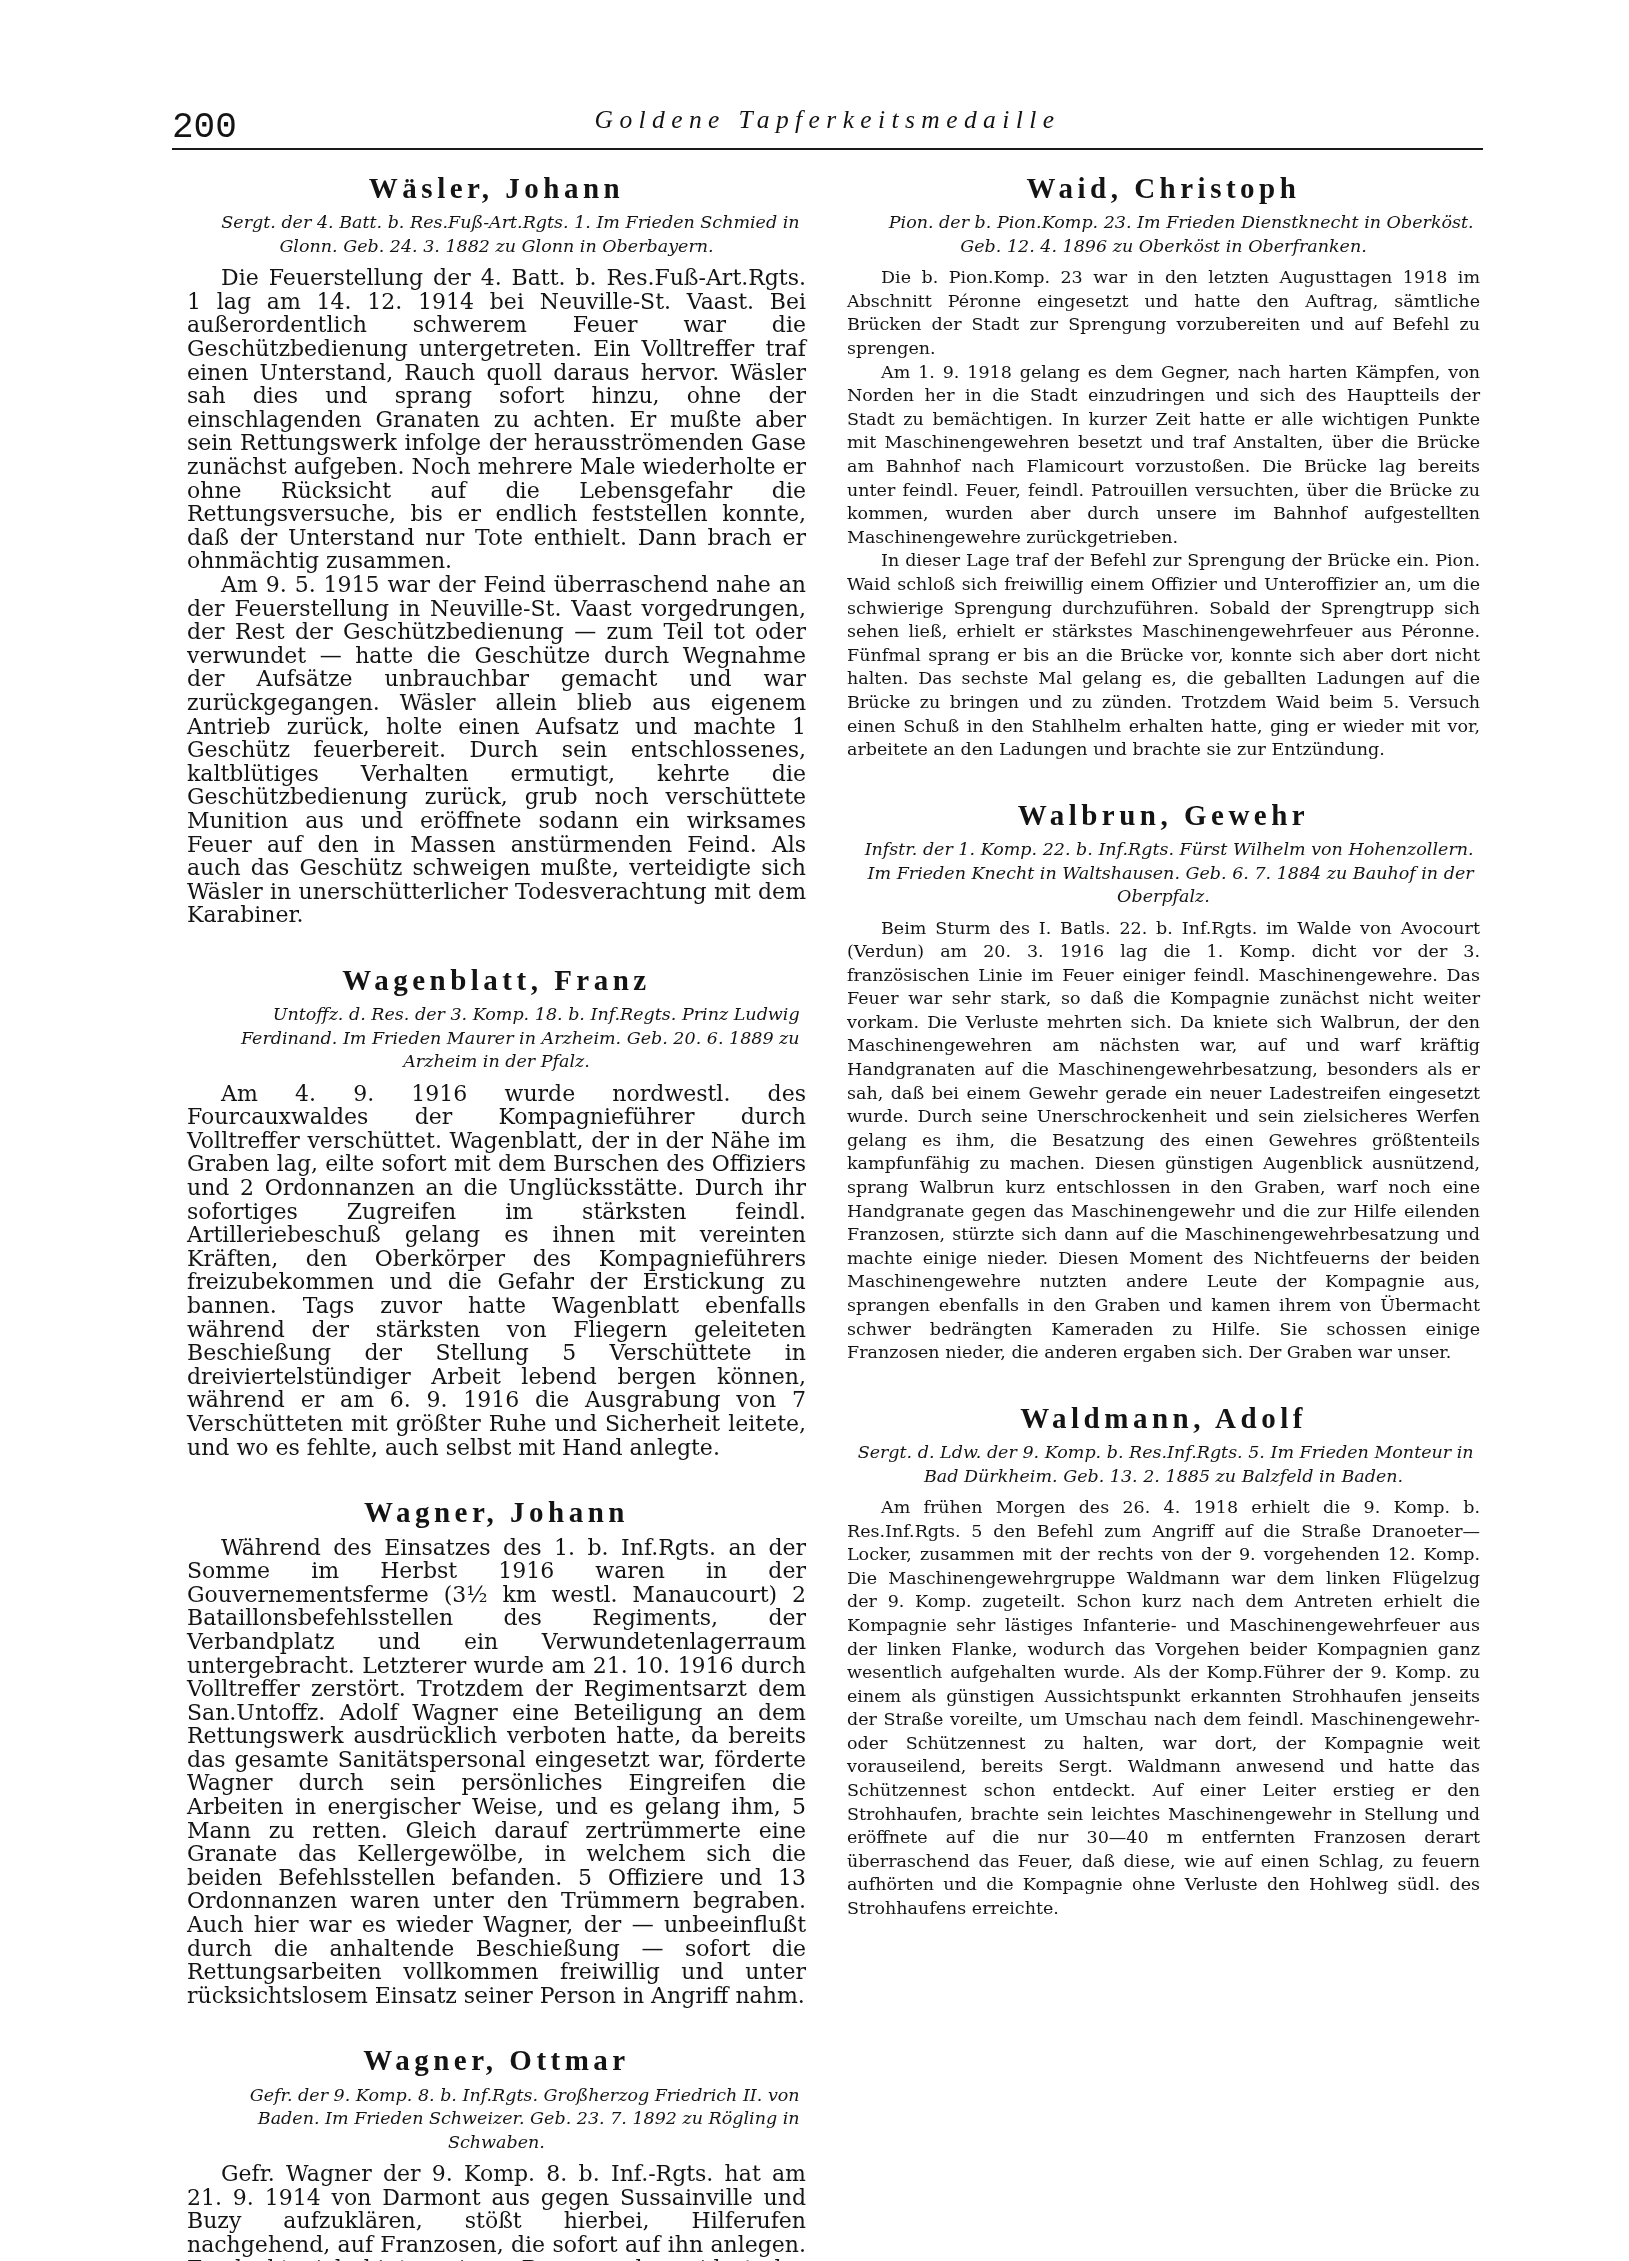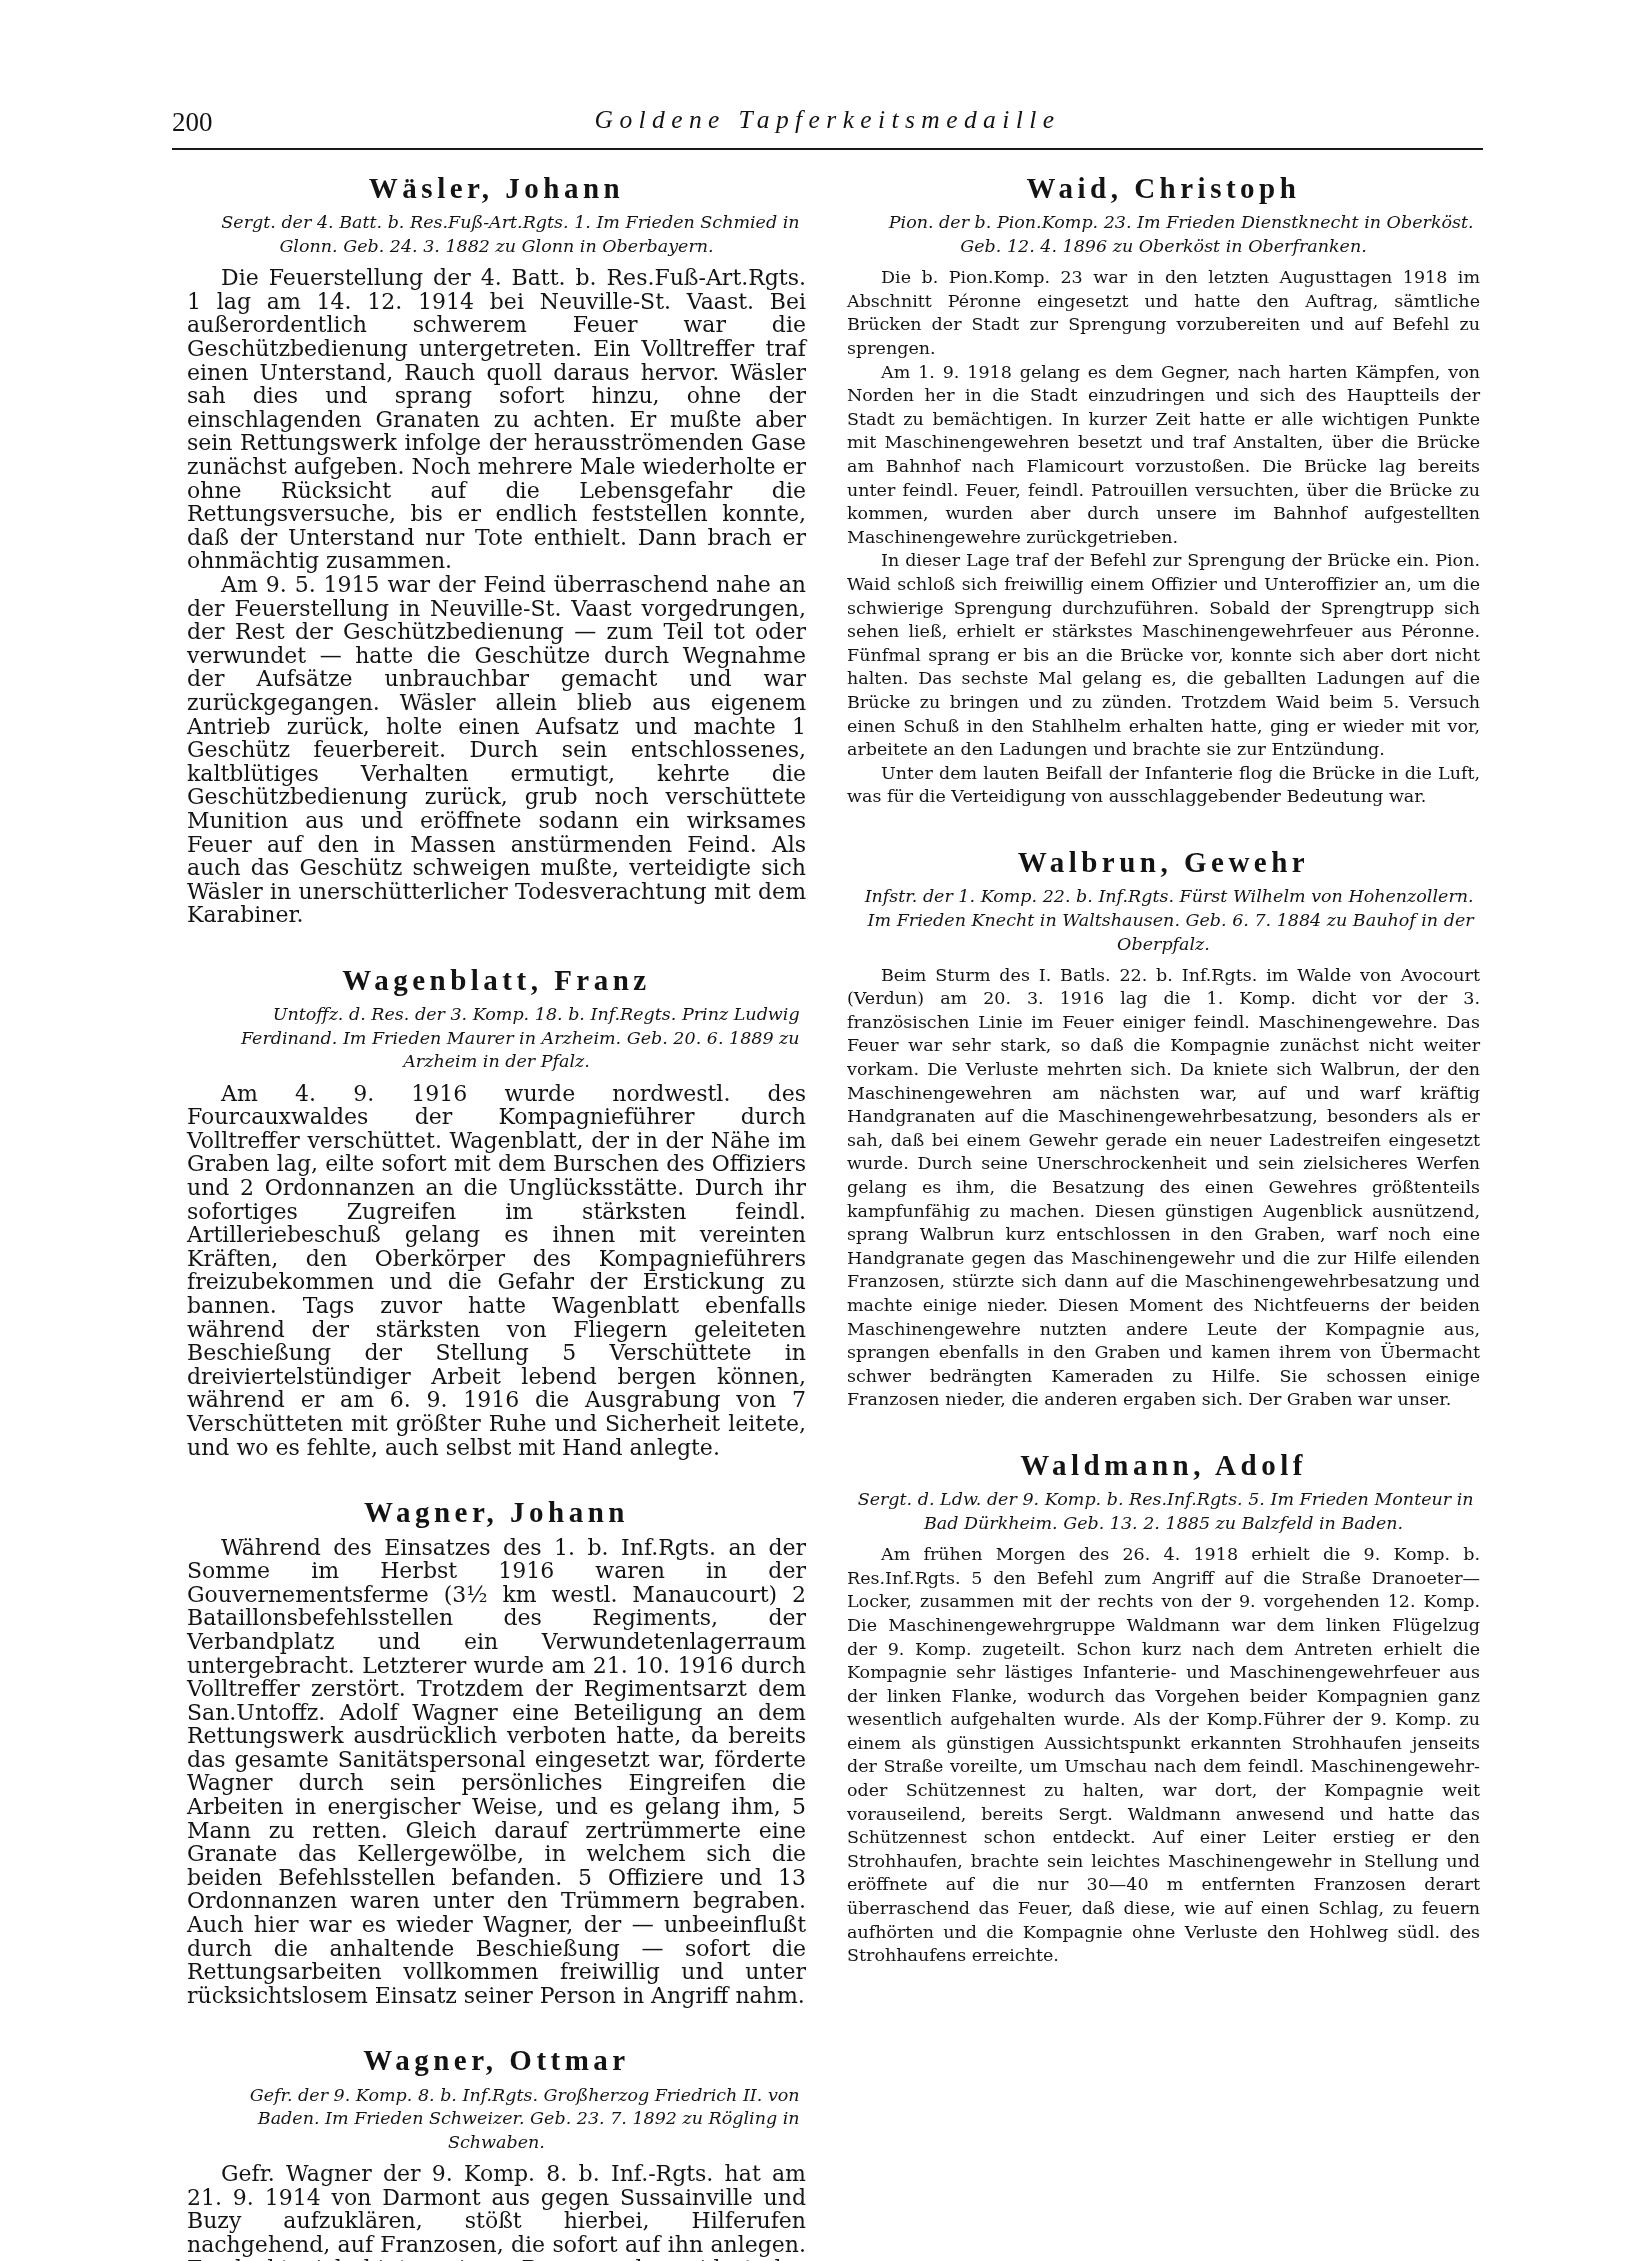--- a/index.html
+++ b/index.html
@@ -1,19 +1,19 @@
 <!DOCTYPE html>
 <html style="font-size:10.2px"><head>
 <meta charset="utf-8">
 <style>
   html,body{margin:0;padding:0;background:#ffffff;}
   body{width:1630px;height:2261px;position:relative;overflow:hidden;color:#141414;
        font-family:"DejaVu Serif", serif;}
   .page-header{position:absolute;left:172px;top:95px;width:1311px;height:57px;}
-  .page-number{position:absolute;left:0;top:11.5px;font-size:27px;font-family:Liberation Serif, serif;}
+  .page-number{position:absolute;left:0;top:11.5px;font-size:36px;font-family:Liberation Mono, monospace;}
   .running-title{position:absolute;left:0;right:0;top:10.2px;text-align:center;font-size:25.5px;letter-spacing:6.4px;
                  font-family:"Liberation Serif", serif;font-style:italic;}
   .header-rule{position:absolute;left:172px;top:148px;width:1311px;height:1.9px;background:#1a1a1a;}
   .column{position:absolute;top:167px;}
   .col-left{left:171px;width:635px;}
   .col-right{left:831px;width:649px;}
   .entry{margin:0 0 37px 16px;}
   .entry-name{text-align:center;font-family:"Liberation Serif", serif;font-weight:bold;font-size:29px;
               letter-spacing:4.5px;margin:5.1px 0 6.4px 0;}
   .entry-bio{text-align:right;font-size:17.5px;line-height:23.6px;margin:0 6.4px 7.6px 6.4px;text-align-last:center;font-style:italic;}
@@ -52,21 +52,20 @@
   </section>
 </div>
 
 <div class="column col-right">
   <section class="entry">
     <h2 class="entry-name">Waid, Christoph</h2>
     <p class="entry-bio">Pion. der b. Pion.Komp. 23. Im Frieden Dienstknecht in Oberköst. Geb. 12. 4. 1896 zu Oberköst in Oberfranken.</p>
     <p class="entry-para">Die b. Pion.Komp. 23 war in den letzten Augusttagen 1918 im Abschnitt Péronne eingesetzt und hatte den Auftrag, sämtliche Brücken der Stadt zur Sprengung vorzubereiten und auf Befehl zu sprengen.</p>
     <p class="entry-para">Am 1. 9. 1918 gelang es dem Gegner, nach harten Kämpfen, von Norden her in die Stadt einzudringen und sich des Hauptteils der Stadt zu bemächtigen. In kurzer Zeit hatte er alle wichtigen Punkte mit Maschinengewehren besetzt und traf Anstalten, über die Brücke am Bahnhof nach Flamicourt vorzustoßen. Die Brücke lag bereits unter feindl. Feuer, feindl. Patrouillen versuchten, über die Brücke zu kommen, wurden aber durch unsere im Bahnhof aufgestellten Maschinengewehre zurückgetrieben.</p>
     <p class="entry-para">In dieser Lage traf der Befehl zur Sprengung der Brücke ein. Pion. Waid schloß sich freiwillig einem Offizier und Unteroffizier an, um die schwierige Sprengung durchzuführen. Sobald der Sprengtrupp sich sehen ließ, erhielt er stärkstes Maschinengewehrfeuer aus Péronne. Fünfmal sprang er bis an die Brücke vor, konnte sich aber dort nicht halten. Das sechste Mal gelang es, die geballten Ladungen auf die Brücke zu bringen und zu zünden. Trotzdem Waid beim 5. Versuch einen Schuß in den Stahlhelm erhalten hatte, ging er wieder mit vor, arbeitete an den Ladungen und brachte sie zur Entzündung.</p>
-    <p class="entry-para">Unter dem lauten Beifall der Infanterie flog die Brücke in die Luft, was für die Verteidigung von ausschlaggebender Bedeutung war.</p>
   </section>
   <section class="entry">
     <h2 class="entry-name">Walbrun, Gewehr</h2>
     <p class="entry-bio">Infstr. der 1. Komp. 22. b. Inf.Rgts. Fürst Wilhelm von Hohenzollern. Im Frieden Knecht in Waltshausen. Geb. 6. 7. 1884 zu Bauhof in der Oberpfalz.</p>
     <p class="entry-para">Beim Sturm des I. Batls. 22. b. Inf.Rgts. im Walde von Avocourt (Verdun) am 20. 3. 1916 lag die 1. Komp. dicht vor der 3. französischen Linie im Feuer einiger feindl. Maschinengewehre. Das Feuer war sehr stark, so daß die Kompagnie zunächst nicht weiter vorkam. Die Verluste mehrten sich. Da kniete sich Walbrun, der den Maschinengewehren am nächsten war, auf und warf kräftig Handgranaten auf die Maschinengewehrbesatzung, besonders als er sah, daß bei einem Gewehr gerade ein neuer Ladestreifen eingesetzt wurde. Durch seine Unerschrockenheit und sein zielsicheres Werfen gelang es ihm, die Besatzung des einen Gewehres größtenteils kampfunfähig zu machen. Diesen günstigen Augenblick ausnützend, sprang Walbrun kurz entschlossen in den Graben, warf noch eine Handgranate gegen das Maschinengewehr und die zur Hilfe eilenden Franzosen, stürzte sich dann auf die Maschinengewehrbesatzung und machte einige nieder. Diesen Moment des Nichtfeuerns der beiden Maschinengewehre nutzten andere Leute der Kompagnie aus, sprangen ebenfalls in den Graben und kamen ihrem von Übermacht schwer bedrängten Kameraden zu Hilfe. Sie schossen einige Franzosen nieder, die anderen ergaben sich. Der Graben war unser.</p>
   </section>
   <section class="entry">
     <h2 class="entry-name">Waldmann, Adolf</h2>
     <p class="entry-bio">Sergt. d. Ldw. der 9. Komp. b. Res.Inf.Rgts. 5. Im Frieden Monteur in Bad Dürkheim. Geb. 13. 2. 1885 zu Balzfeld in Baden.</p>
     <p class="entry-para">Am frühen Morgen des 26. 4. 1918 erhielt die 9. Komp. b. Res.Inf.Rgts. 5 den Befehl zum Angriff auf die Straße Dranoeter—Locker, zusammen mit der rechts von der 9. vorgehenden 12. Komp. Die Maschinengewehrgruppe Waldmann war dem linken Flügelzug der 9. Komp. zugeteilt. Schon kurz nach dem Antreten erhielt die Kompagnie sehr lästiges Infanterie- und Maschinengewehrfeuer aus der linken Flanke, wodurch das Vorgehen beider Kompagnien ganz wesentlich aufgehalten wurde. Als der Komp.Führer der 9. Komp. zu einem als günstigen Aussichtspunkt erkannten Strohhaufen jenseits der Straße voreilte, um Umschau nach dem feindl. Maschinengewehr- oder Schützennest zu halten, war dort, der Kompagnie weit vorauseilend, bereits Sergt. Waldmann anwesend und hatte das Schützennest schon entdeckt. Auf einer Leiter erstieg er den Strohhaufen, brachte sein leichtes Maschinengewehr in Stellung und eröffnete auf die nur 30—40 m entfernten Franzosen derart überraschend das Feuer, daß diese, wie auf einen Schlag, zu feuern aufhörten und die Kompagnie ohne Verluste den Hohlweg südl. des Strohhaufens erreichte.</p>

